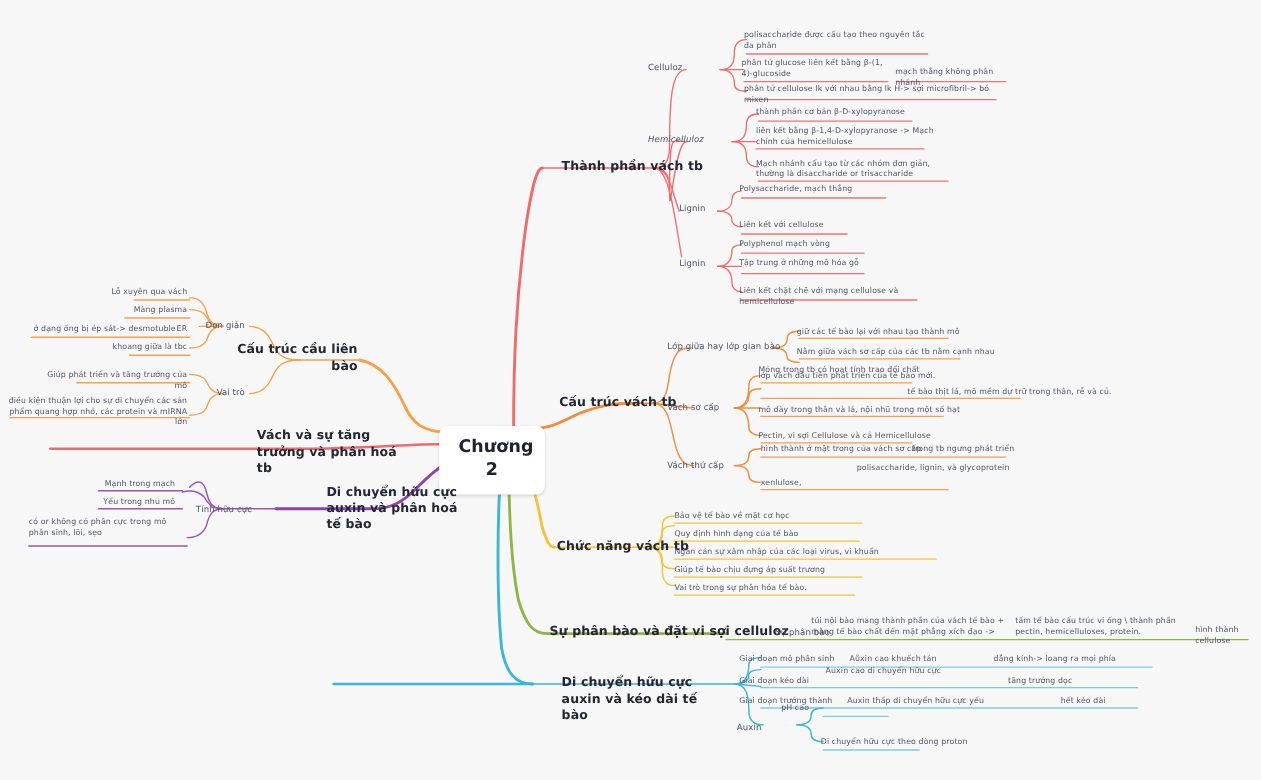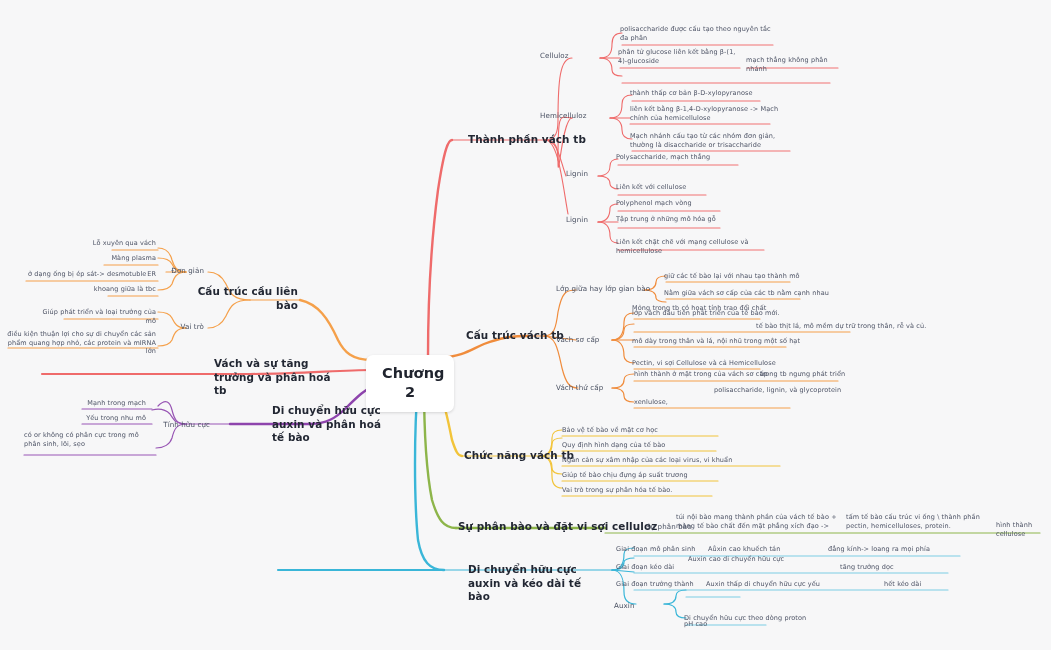--- a/index.html
+++ b/index.html
@@ -236,23 +236,24 @@
   </svg>
 
   <div class="node n-root" style="left:366px; top:355px; width:88px;">Chương 2</div>
 
   <div class="node n-main" style="left:468px; top:133px;">Thành phần vách tb</div>
 
   <div class="node n-sub" style="left:540px; top:51px;">Celluloz</div>
   <div class="node n-leaf2" style="left:620px; top:25px; width:160px;">polisaccharide được cấu tạo theo nguyên tắc đa phân</div>
   <div class="node n-leaf2" style="left:618px; top:48px; width:128px;">phân tử glucose liên kết bằng β-(1, 4)-glucoside</div>
   <div class="node n-leaf2" style="left:746px; top:56px; width:100px;">mạch thẳng không phân nhánh</div>
-
-  <div class="node n-sub" style="left:540px; top:111px;">Hemicelluloz</div>
-  <div class="node n-leaf2" style="left:630px; top:89px; width:170px;">thành thấp cơ bản β-D-xylopyranose</div>
+  <div class="node n-leaf2" style="left:620px; top:70px; width:220px;">phân tử cellulose lk với nhau bằng lk H-&gt; sợi microfibril-&gt; bó mixen</div>
+
+  <div class="node n-sub" style="left:540px; top:111px;font-style:italic;">Hemicelluloz</div>
+  <div class="node n-leaf2" style="left:630px; top:89px; width:170px;">thành phần cơ bản β-D-xylopyranose</div>
   <div class="node n-leaf2" style="left:630px; top:105px; width:150px;">liên kết bằng β-1,4-D-xylopyranose -&gt; Mạch chính của hemicellulose</div>
   <div class="node n-leaf2" style="left:630px; top:132px; width:170px;">Mạch nhánh cấu tạo từ các nhóm đơn giản, thường là disaccharide or trisaccharide</div>
 
   <div class="node n-sub" style="left:566px; top:169px;">Lignin</div>
   <div class="node n-leaf2" style="left:616px; top:153px; width:150px;">Polysaccharide, mạch thẳng</div>
   <div class="node n-leaf2" style="left:616px; top:183px; width:150px;">Liên kết với cellulose</div>
 
   <div class="node n-sub" style="left:566px; top:215px;">Lignin</div>
   <div class="node n-leaf2" style="left:616px; top:199px; width:150px;">Polyphenol mạch vòng</div>
   <div class="node n-leaf2" style="left:616px; top:215px; width:150px;">Tập trung ở những mô hóa gỗ</div>
@@ -261,21 +262,21 @@
   <div class="node n-main ta-r" style="left:180px; top:285px; width:118px;">Cấu trúc cầu liên bào</div>
 
   <div class="node n-sub ta-r" style="left:160px; top:266px; width:44px;">Đơn giản</div>
   <div class="node n-leaf2 ta-r" style="left:52px; top:239px; width:104px;">Lỗ xuyên qua vách</div>
   <div class="node n-leaf2 ta-r" style="left:52px; top:254px; width:104px;">Màng plasma</div>
   <div class="node n-leaf2 ta-r" style="left:118px; top:270px; width:38px;">ER</div>
   <div class="node n-leaf2" style="left:28px; top:270px; width:120px;">ở dạng ống bị ép sát-&gt; desmotuble</div>
   <div class="node n-leaf2 ta-r" style="left:52px; top:285px; width:104px;">khoang giữa là tbc</div>
 
   <div class="node n-sub ta-r" style="left:160px; top:322px; width:44px;">Vai trò</div>
-  <div class="node n-leaf2 ta-r" style="left:30px; top:308px; width:126px;">Giúp phát triển và loại trưởng của mô</div>
+  <div class="node n-leaf2 ta-r" style="left:30px; top:308px; width:126px;">Giúp phát triển và tăng trưởng của mô</div>
   <div class="node n-main" style="left:214px; top:357px; width:130px;">Vách và sự tăng trưởng và phân hoá tb</div>
 
   <div class="node n-leaf2 ta-r" style="left:4px; top:330px; width:152px;">điều kiện thuận lợi cho sự di chuyển các sản phẩm quang hợp nhỏ, các protein và mIRNA lớn</div>
 
   <div class="node n-main" style="left:232px; top:404px; width:118px;margin-left:40px;">Di chuyển hữu cực auxin và phân hoá tế bào</div>
 
   <div class="node n-sub ta-r" style="left:152px; top:420px; width:58px;">Tính hữu cực</div>
   <div class="node n-leaf2 ta-r" style="left:56px; top:399px; width:90px;">Mạnh trong mạch</div>
   <div class="node n-leaf2 ta-r" style="left:56px; top:414px; width:90px;">Yếu trong nhu mô</div>
   <div class="node n-leaf2" style="left:24px; top:431px; width:128px;">có or không có phân cực trong mô phân sinh, lõi, sẹo</div>
@@ -322,16 +323,16 @@
 
   <div class="node n-leaf2" style="left:616px; top:563px; width:90px;">Giai đoạn kéo dài</div>
   <div class="node n-leaf2" style="left:688px; top:555px; width:130px;">Auxin cao di chuyển hữu cực</div>
   <div class="node n-leaf2" style="left:840px; top:563px; width:110px;">tăng trưởng dọc</div>
 
   <div class="node n-leaf2" style="left:616px; top:580px; width:100px;">Giai đoạn trưởng thành</div>
   <div class="node n-leaf2" style="left:706px; top:580px; width:150px;">Auxin thấp di chuyển hữu cực yếu</div>
   <div class="node n-leaf2" style="left:884px; top:580px; width:90px;">hết kéo dài</div>
 
   <div class="node n-sub" style="left:614px; top:601px;">Auxin</div>
-  <div class="node n-leaf2" style="left:684px; top:586px; width:80px;margin-top:34px;">pH cao</div>
+  <div class="node n-leaf2" style="left:651px; top:586px; width:80px;">pH cao</div>
   <div class="node n-leaf2" style="left:684px; top:614px; width:180px;">Di chuyển hữu cực theo dòng proton</div>
 
 </div>
 
 </body></html>

